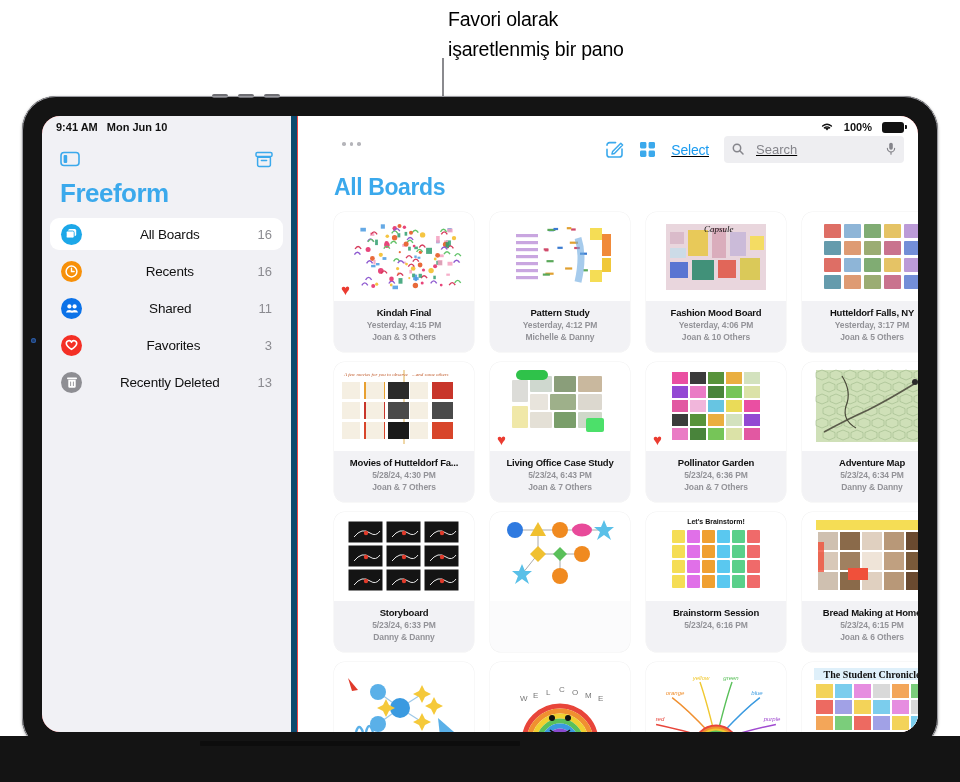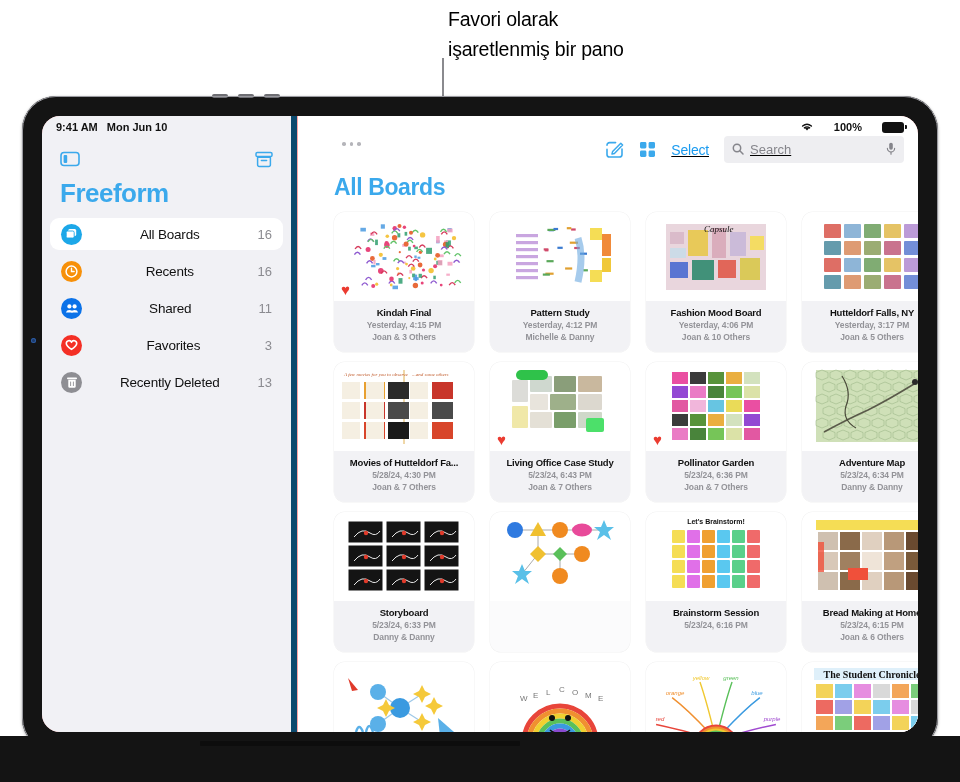--- a/index.html
+++ b/index.html
@@ -51,34 +51,34 @@
     position: absolute; left: 9px; top: 242px;
     width: 5px; height: 5px; border-radius: 50%;
     background: #1b3a6b;
     box-shadow: inset 0 0 0 1px #2d5aa0;
   }
 
   
   .screen {
     position: absolute; left: 20px; top: 20px;
     width: 876px; height: 616px;
-    background: #fca5a5;
+    background: #ef4444;
     border-radius: 18px;
     overflow: hidden;
   }
 
   
   .statusbar {
     position: absolute; left: 0; top: 0; width: 100%; height: 22px;
     display: flex; align-items: center; justify-content: space-between;
     padding: 0 14px; font-size: 11px; font-weight: bold; color: #111;
     z-index: 6;
   }
   .status-left { display: flex; gap: 9px; align-items: center; }
-  .status-right { display: flex; gap: 20px; align-items: center; }
+  .status-right { display: flex; gap: 10px; align-items: center; }
   .batt-shell {
     width: 22px; height: 11px; border-radius: 3px;
     background: #111; position: relative;
   }
   .batt-nub {
     position: absolute; right: -3px; top: 3.5px;
     width: 2px; height: 4px; border-radius: 0 1px 1px 0; background: #111;
   }
 
   
@@ -123,21 +123,21 @@
   }
   .main-dots i { width: 3.5px; height: 3.5px; border-radius: 50%; background: #b5b5ba; }
   .main-toolbar {
     position: absolute; right: 14px; top: 20px;
     display: flex; align-items: center; gap: 15px; text-decoration: underline;
   }
   .tb-btn { display: flex; align-items: center; justify-content: center; cursor: pointer; }
   .tb-select { font-size: 14px; color: #1a9bf0; letter-spacing: -0.2px; }
   .searchbox {
     width: 180px; height: 27px; background: #eeeef1; border-radius: 4px;
-    display: flex; align-items: center; gap: 6px; padding: 0 8px;
+    display: flex; align-items: center; gap: 12px; padding: 0 8px;
   }
   .search-ph { flex: 1; font-size: 13px; color: #85858b; }
   .main-heading {
     position: absolute; left: 36px; top: 58px;
     font-size: 23px; font-weight: bold; color: #3ba9ec; letter-spacing: -0.4px;
   }
 
   
   .grid {
     position: absolute; left: 36px; top: 96px; right: 10px; bottom: 0;

